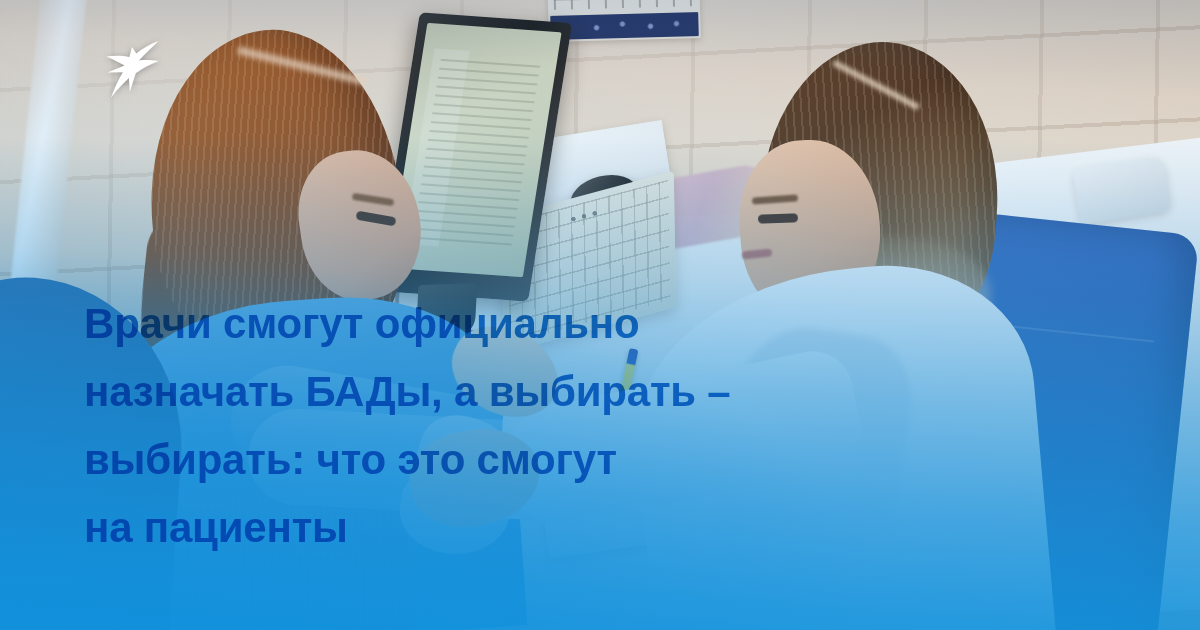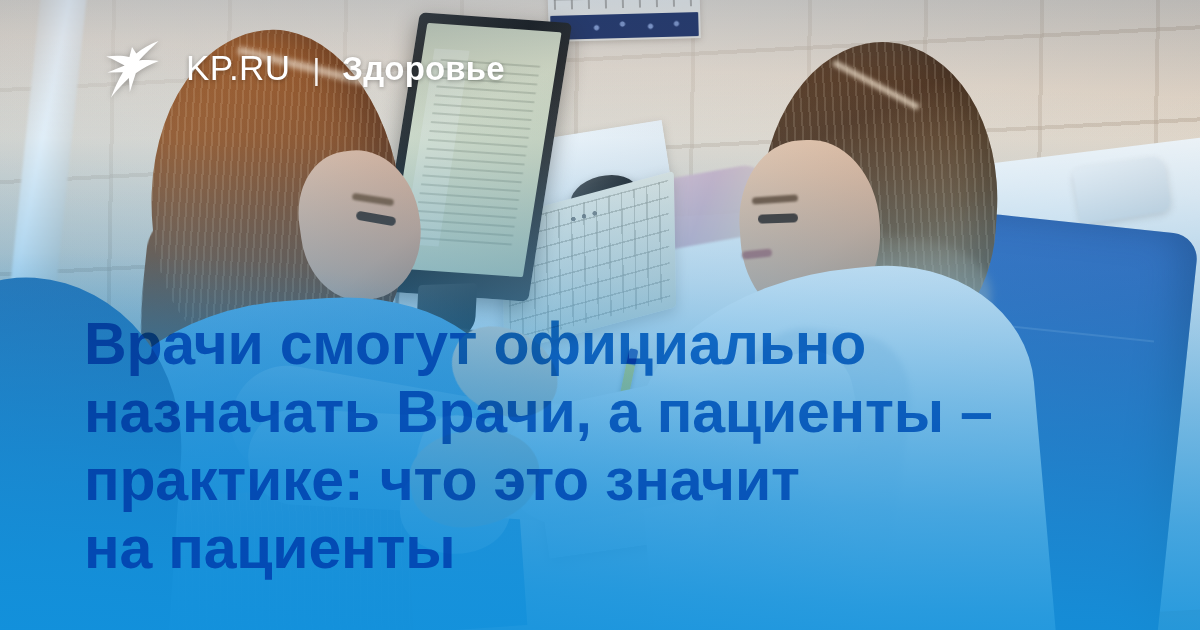--- a/index.html
+++ b/index.html
@@ -479,24 +479,24 @@
     color:#ffffff;
     font-size:33px;
     font-weight:700;
     line-height:1;
     letter-spacing:.2px;
   }
 
   
   .headline{
     position:absolute;
-    left:84px; top:310px;
+    left:84px; top:290px;
     width:830px;
     z-index:7;
-    font-size:59px;
+    font-size:42px;
     font-weight:700;
     line-height:68px;
     color:#1a83d4;
     letter-spacing:-.2px;
     mix-blend-mode:multiply;
   }
   .headline .ln{ display:block; white-space:nowrap; }
 </style>
 </head>
 <body>
@@ -581,27 +581,22 @@
 
   </div>
 
   <div class="blue-overlay-top"></div>
   <div class="blue-overlay"></div>
 
   <div class="header">
     <svg class="logo-mark" viewBox="0 0 66 62" aria-hidden="true">
       <path fill="#ffffff" d="M62.5 5.0 C54.0 8.2 46.8 12.4 40.3 17.4 L36.0 11.0 L33.4 20.9 C27.1 19.5 19.6 19.2 10.2 20.4 C17.9 23.6 23.9 26.6 28.6 29.6 L11.5 36.6 L26.9 36.2 C22.6 43.4 18.7 51.6 15.0 61.4 C21.7 53.2 27.6 46.8 32.9 42.0 L33.8 56.0 L39.8 37.3 C47.3 32.0 54.7 28.2 62.8 25.1 C55.3 24.0 48.8 23.8 43.0 24.4 C49.2 17.9 55.5 11.7 62.5 5.0 Z"></path>
     </svg>
-    <div class="brand-text">
-      <span class="brand-kp">KP.RU</span>
-      <span class="brand-sep">|</span>
-      <span class="brand-section">Здоровье</span>
-    </div>
   </div>
 
   <h1 class="headline">
     <span class="ln">Врачи смогут официально</span>
-    <span class="ln">назначать Врачи, а пациенты –</span>
-    <span class="ln">практике: что это значит</span>
+    <span class="ln">назначать БАДы, а выбирать –</span>
+    <span class="ln">выбирать: что это смогут</span>
     <span class="ln">на пациенты</span>
   </h1>
 
 </div>
 
 </body></html>

